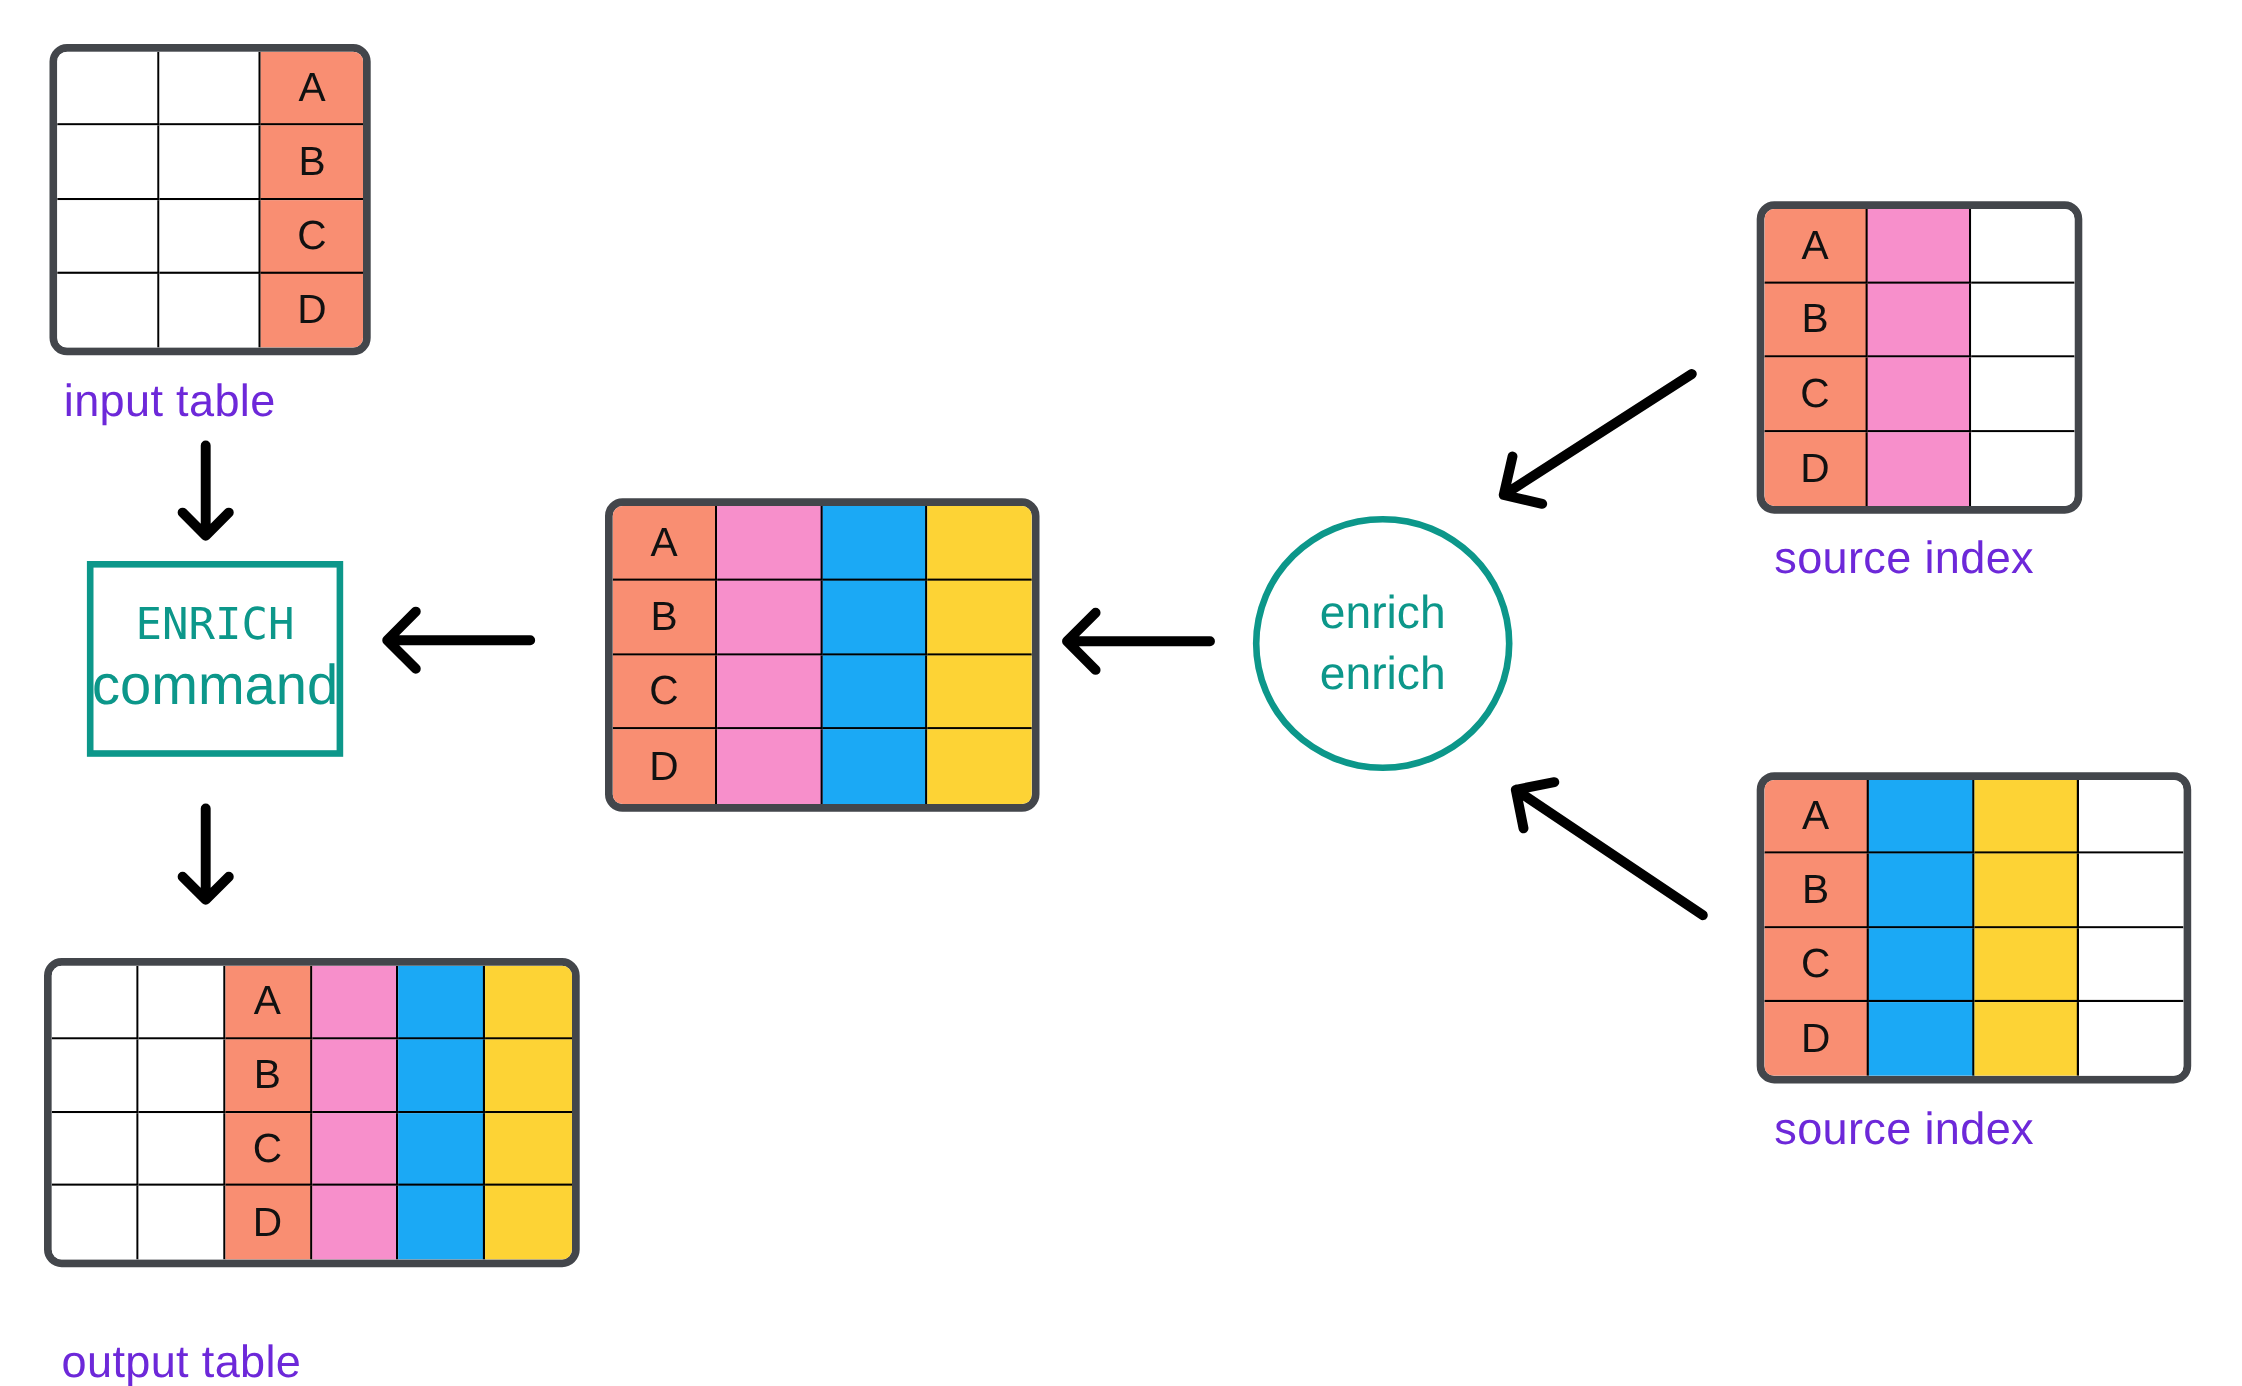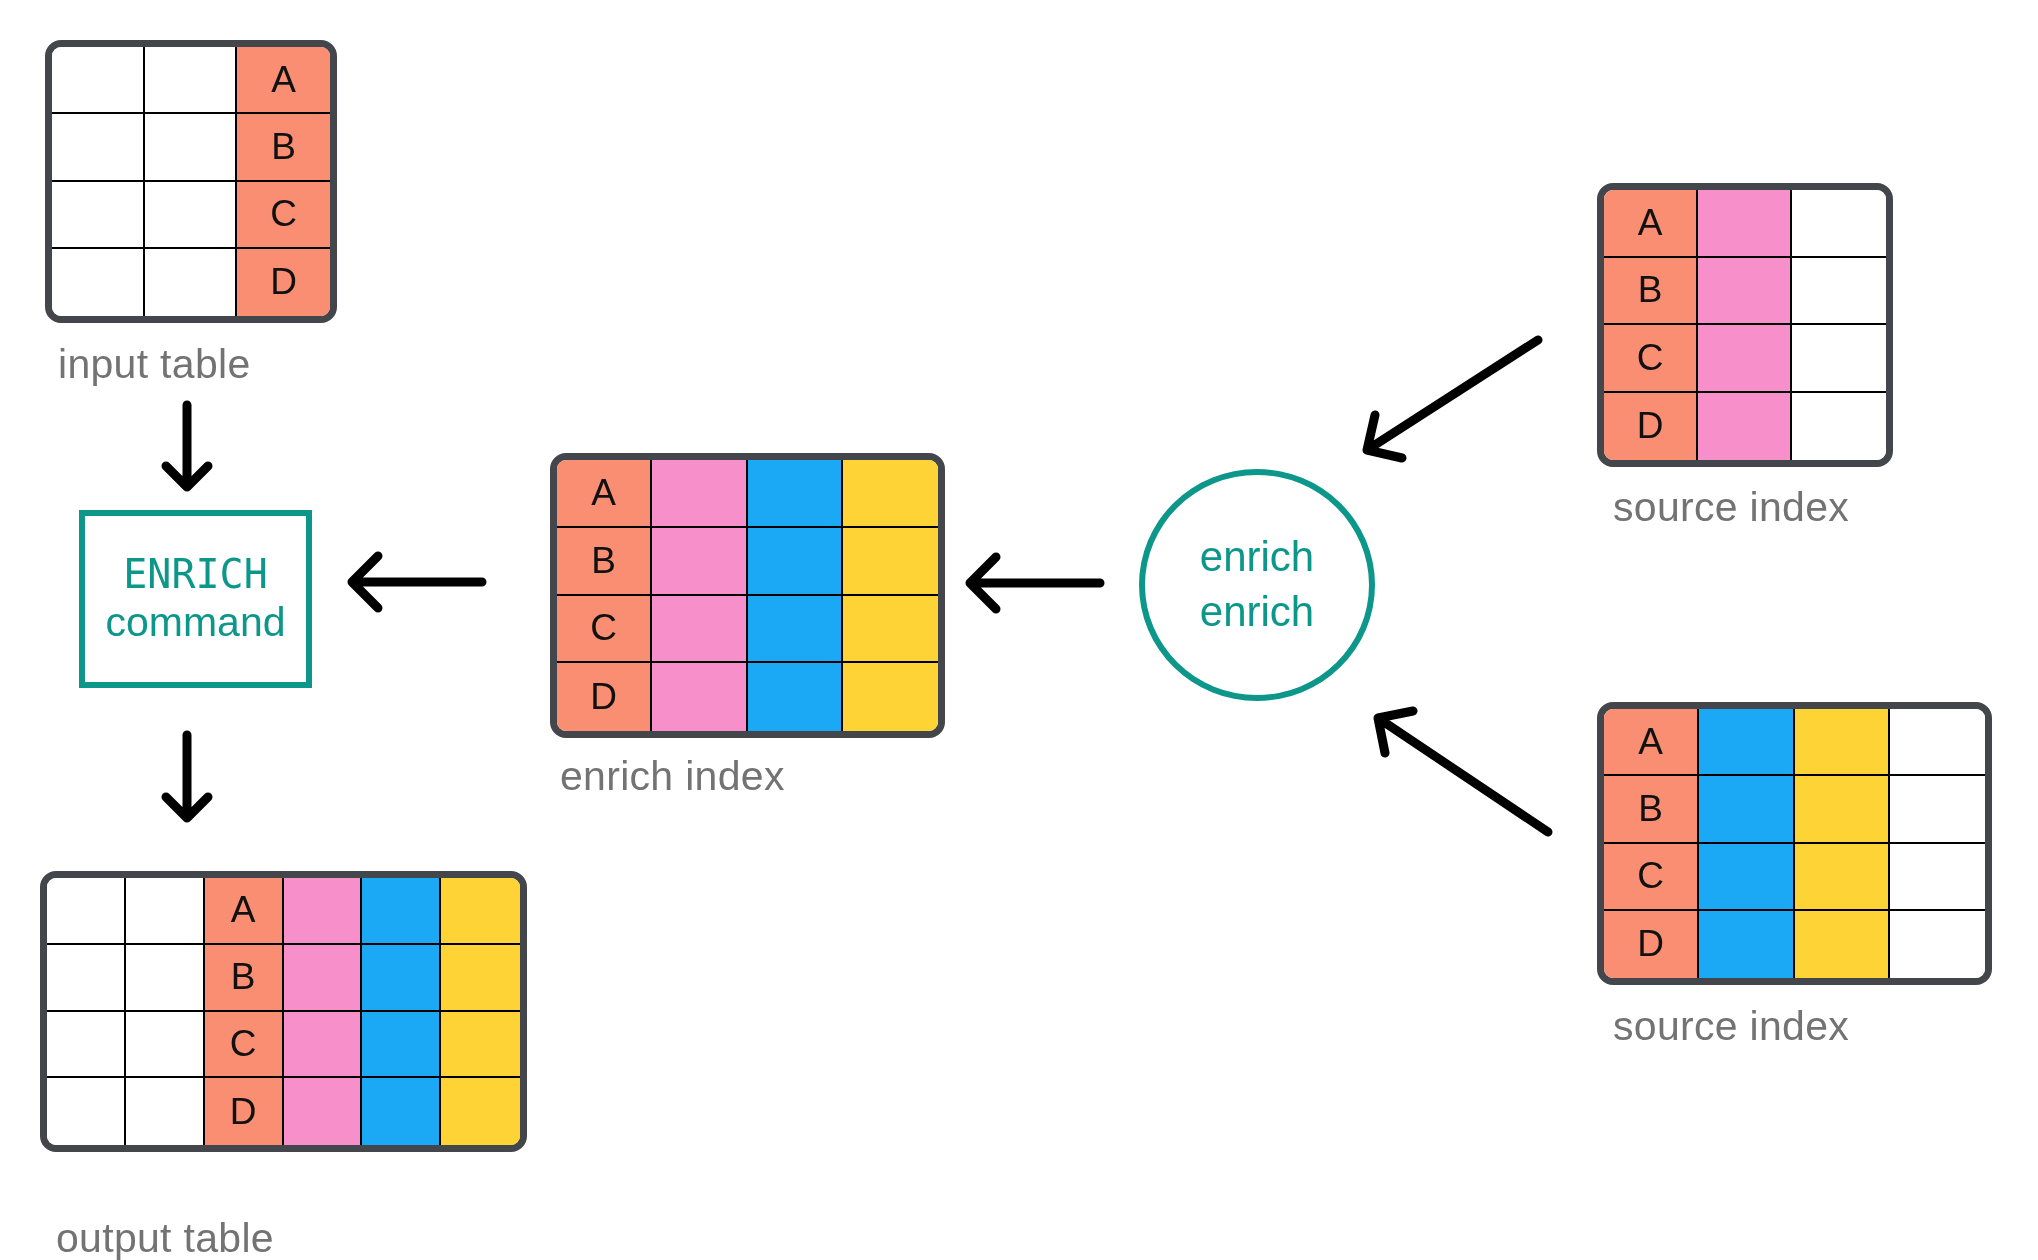--- a/index.html
+++ b/index.html
@@ -42,21 +42,21 @@
   #input-table   { left: 45px;   top: 40px;  width: 292px; height: 283px; }
   #enrich-index  { left: 550px;  top: 453px; width: 395px; height: 285px; }
   #output-table  { left: 40px;   top: 871px; width: 487px; height: 281px; }
   #source-top    { left: 1597px; top: 183px; width: 296px; height: 284px; }
   #source-bottom { left: 1597px; top: 702px; width: 395px; height: 283px; }
 
   
   .lbl {
     position: absolute;
     font-size: 41px;
-    color: #737373;
+    color: #6d28d9;
     white-space: nowrap;
     letter-spacing: 0.3px;
   }
   #lbl-input   { left: 58px;   top: 341px; }
   #lbl-enrich  { left: 560px;  top: 753px; }
   #lbl-output  { left: 56px;   top: 1175px; margin-top: 40px; }
   #lbl-src-top { left: 1613px; top: 484px; }
   #lbl-src-bot { left: 1613px; top: 1003px; }
 
   
@@ -68,21 +68,21 @@
     box-sizing: border-box;
     background: #ffffff;
     display: flex;
     flex-direction: column;
     align-items: center;
     justify-content: center;
     color: var(--teal);
     line-height: 1.18;
   }
   #enrich-command .mono { font-family: "DejaVu Sans Mono", monospace; font-size: 40px; }
-  #enrich-command .sans { font-family: "Liberation Sans", sans-serif; font-size: 41px; }
+  #enrich-command .sans { font-family: "Liberation Sans", sans-serif; font-size: 51px; }
 
   
   #enrich-policy {
     position: absolute;
     left: 1139px; top: 469px;
     width: 236px; height: 232px;
     border: 6px solid var(--teal);
     border-radius: 50%;
     box-sizing: border-box;
     background: #ffffff;
@@ -209,21 +209,20 @@
       <div class="cell col-blue"></div>
       <div class="cell col-yellow"></div>
       <div class="cell col-blank last-col"></div>
       <div class="cell col-key last-row">D</div>
       <div class="cell col-blue last-row"></div>
       <div class="cell col-yellow last-row"></div>
       <div class="cell col-blank last-col last-row"></div>
     </div>
 
   <div id="lbl-input" class="lbl">input table</div>
-  <div id="lbl-enrich" class="lbl">enrich index</div>
   <div id="lbl-output" class="lbl">output table</div>
   <div id="lbl-src-top" class="lbl">source index</div>
   <div id="lbl-src-bot" class="lbl">source index</div>
 
   <div id="enrich-command">
     <span class="mono">ENRICH</span>
     <span class="sans">command</span>
   </div>
 
   <div id="enrich-policy">

